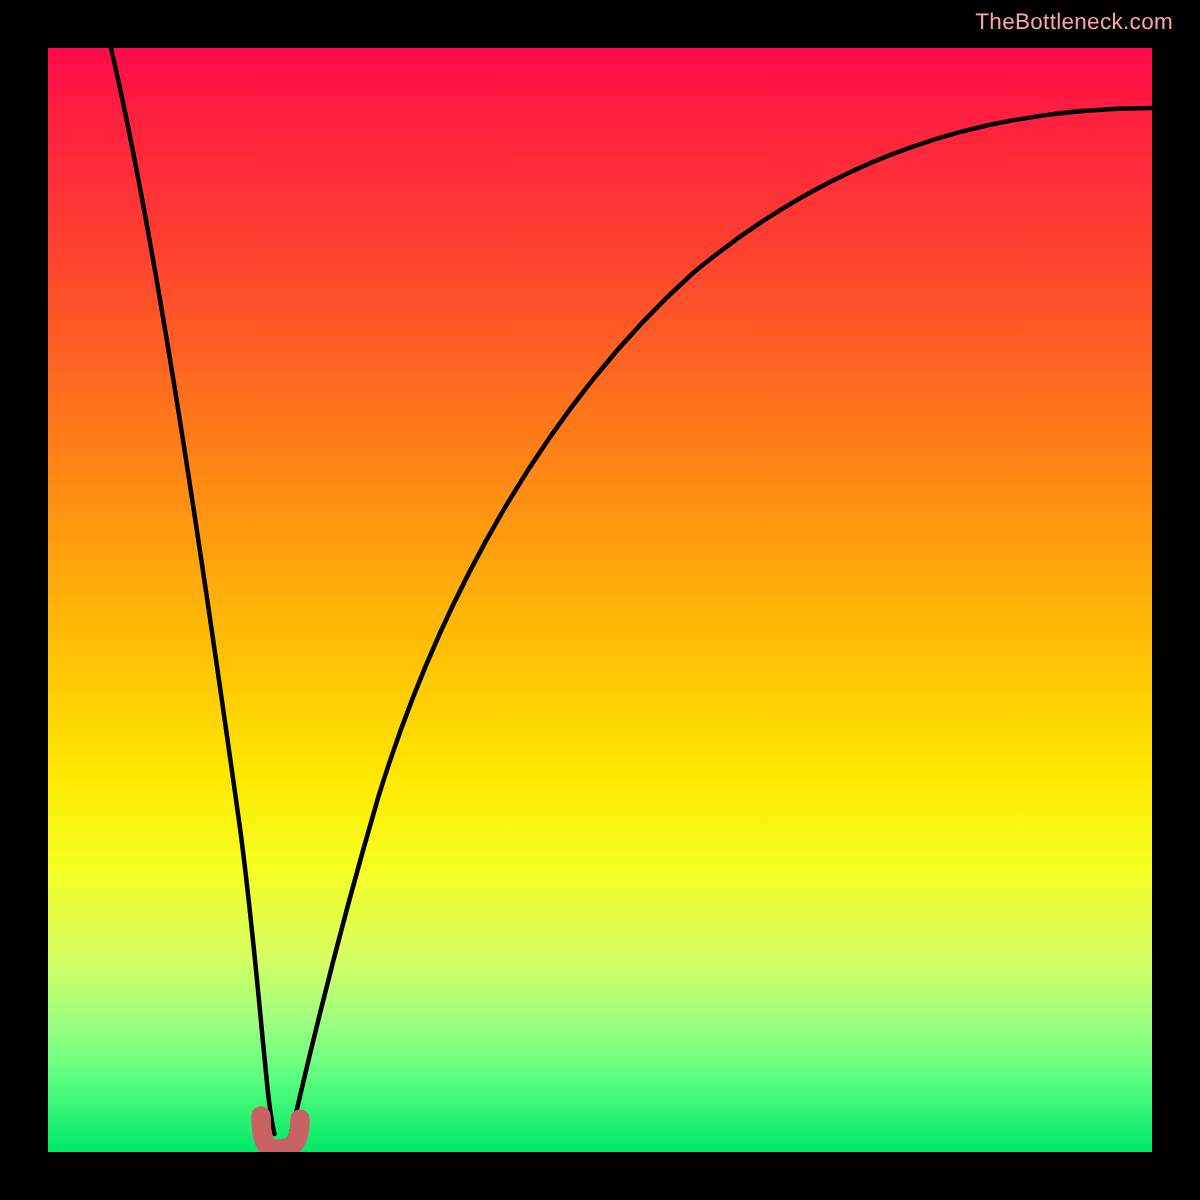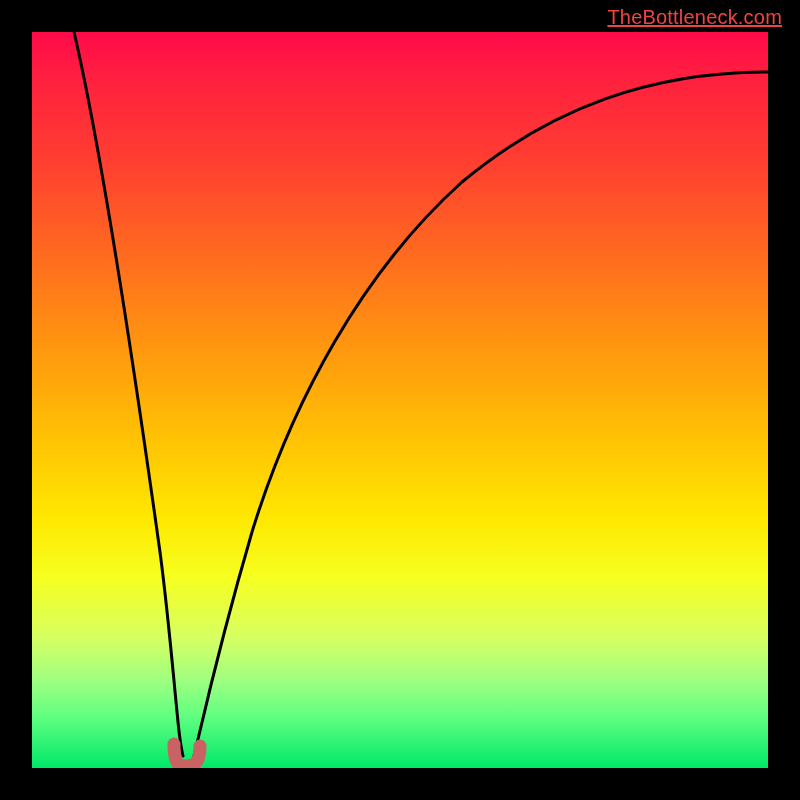--- a/index.html
+++ b/index.html
@@ -41,26 +41,25 @@
       #d8ff60 82%,
       #a0ff80 88%,
       #60ff80 93%,
       #00e868 100%
     );
   }
   .watermark {
     position: absolute;
     top: 6px;
     right: 18px;
-    color: #ef4444;
-    font-size: 20px;
+    color: #fca5a5;
+    font-size: 15px;
     font-weight: 400;
     letter-spacing: 0.2px;
     user-select: none;
-    text-decoration: underline;
   }
   svg.curve {
     position: absolute;
     inset: 0;
   }
 </style>
 </head>
 <body>
 
 <div class="frame">

